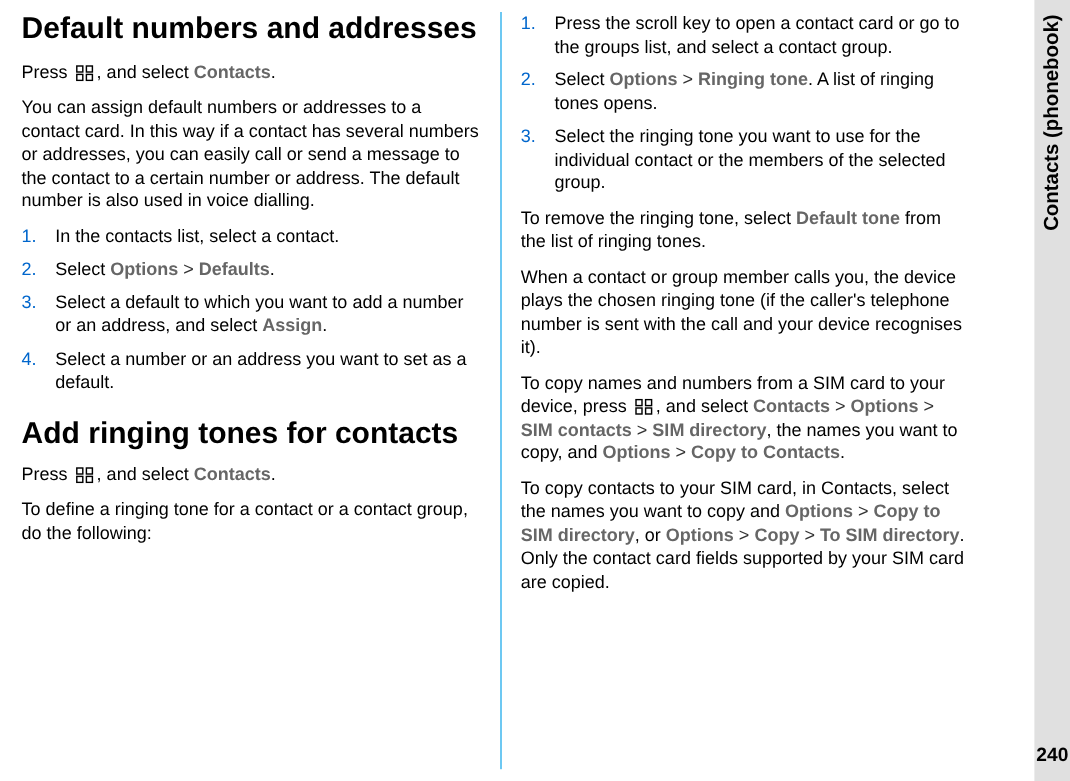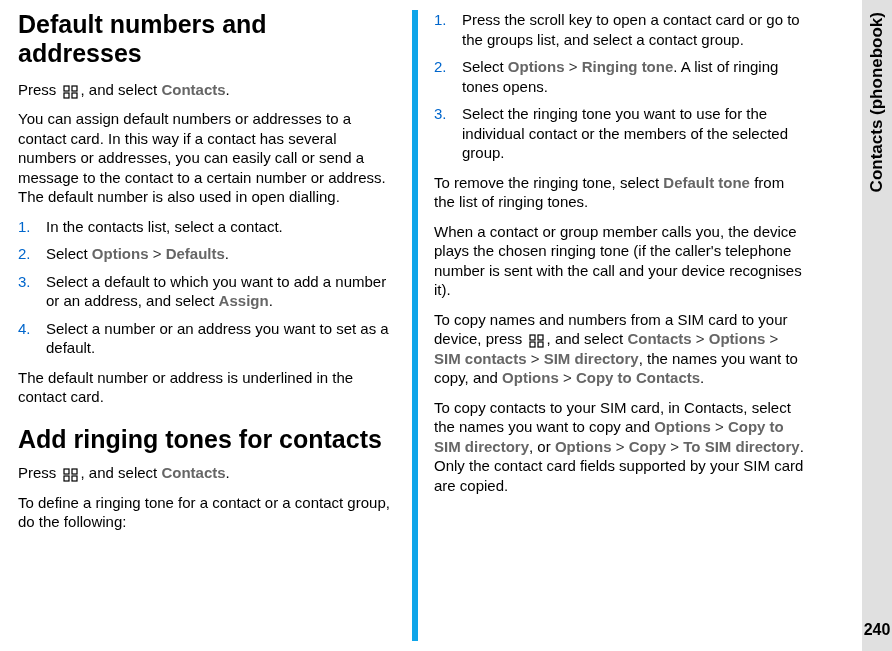--- a/index.html
+++ b/index.html
@@ -14,21 +14,21 @@
     .content {
       display: flex;
       flex: 1;
       padding: 10px 0 10px 18px;
     }
     .column {
       width: 400px;
       padding-right: 12px;
     }
     .column.left {
-      border-right: 6px solid #0ea5e9;
+      border-right: 1px solid #0ea5e9;
       padding-right: 16px;
     }
     .column.right {
       padding-left: 16px;
     }
     h1 {
       font-size: 25px;
       font-weight: bold;
       margin-bottom: 12px;
       line-height: 1.15;
@@ -117,28 +117,27 @@
   <div class="column left">
     <h1>Default numbers and addresses</h1>
     <p>
       <span>Press </span><span class="icon"><svg viewBox="0 0 16 14">
             <rect x="1" y="1" width="5" height="5" fill="none" stroke="#000" stroke-width="1.2"></rect>
             <rect x="9" y="1" width="5" height="5" fill="none" stroke="#000" stroke-width="1.2"></rect>
             <rect x="1" y="8" width="5" height="5" fill="none" stroke="#000" stroke-width="1.2"></rect>
             <rect x="9" y="8" width="5" height="5" fill="none" stroke="#000" stroke-width="1.2"></rect>
           </svg></span><span>, and select </span><span class="bold-gray">Contacts</span><span>.</span>
     </p>
-    <p>You can assign default numbers or addresses to a contact card. In this way if a contact has several numbers or addresses, you can easily call or send a message to the contact to a certain number or address. The default number is also used in open dialling.</p>
+    <p>You can assign default numbers or addresses to a contact card. In this way if a contact has several numbers or addresses, you can easily call or send a message to the contact to a certain number or address. The default number is also used in voice dialling.</p>
     <ol>
       <li><span>In the contacts list, select a contact.</span></li>
       <li><span>Select </span><span class="bold-gray">Options</span><span class="gt"> &gt; </span><span class="bold-gray">Defaults</span><span>.</span></li>
       <li><span>Select a default to which you want to add a number or an address, and select </span><span class="bold-gray">Assign</span><span>.</span></li>
       <li><span>Select a number or an address you want to set as a default.</span></li>
     </ol>
-    <p>The default number or address is underlined in the contact card.</p>
     <h2>Add ringing tones for contacts</h2>
     <p>
       <span>Press </span><span class="icon"><svg viewBox="0 0 16 14">
             <rect x="1" y="1" width="5" height="5" fill="none" stroke="#000" stroke-width="1.2"></rect>
             <rect x="9" y="1" width="5" height="5" fill="none" stroke="#000" stroke-width="1.2"></rect>
             <rect x="1" y="8" width="5" height="5" fill="none" stroke="#000" stroke-width="1.2"></rect>
             <rect x="9" y="8" width="5" height="5" fill="none" stroke="#000" stroke-width="1.2"></rect>
           </svg></span><span>, and select </span><span class="bold-gray">Contacts</span><span>.</span>
     </p>
     <p>To define a ringing tone for a contact or a contact group, do the following:</p>

